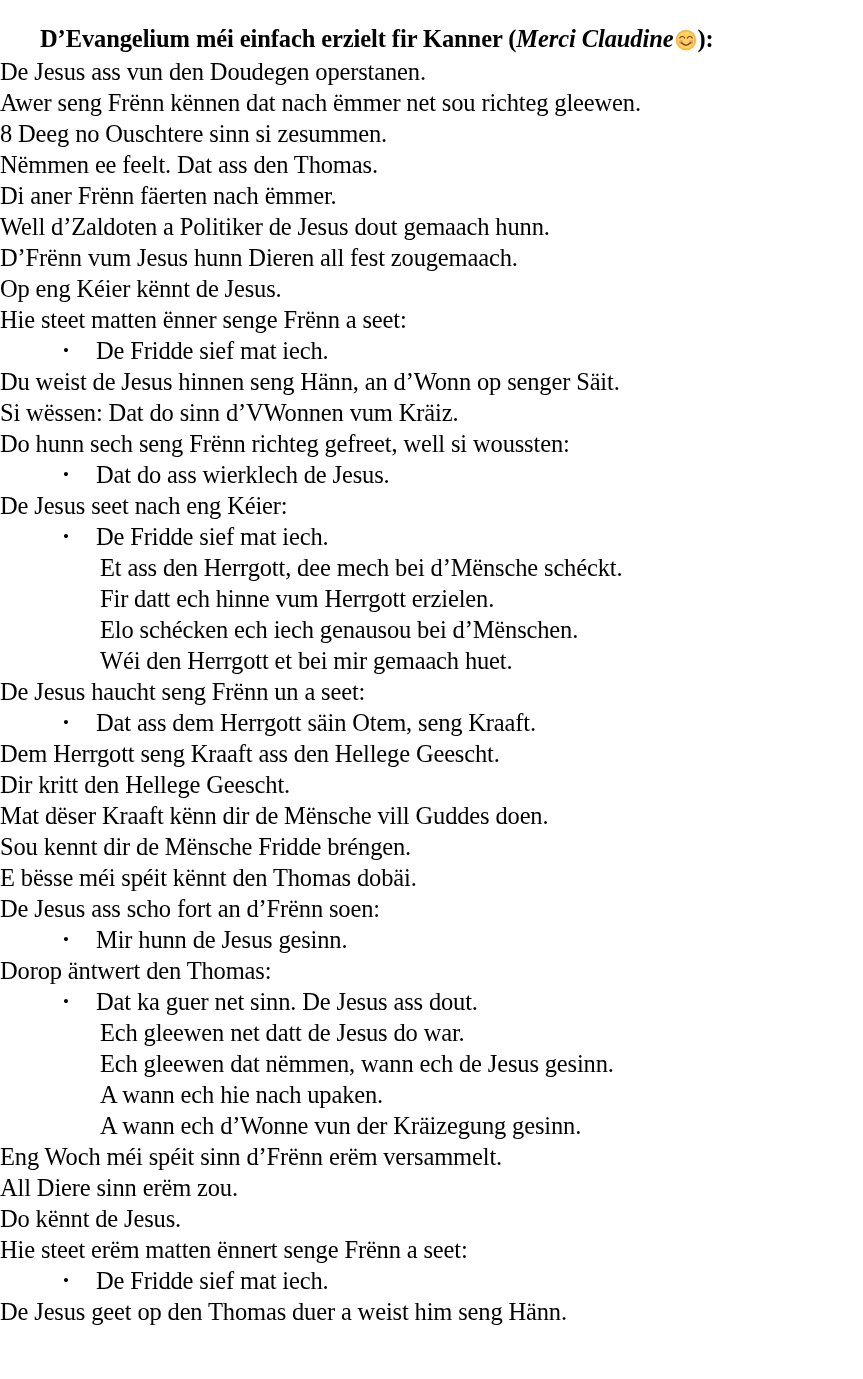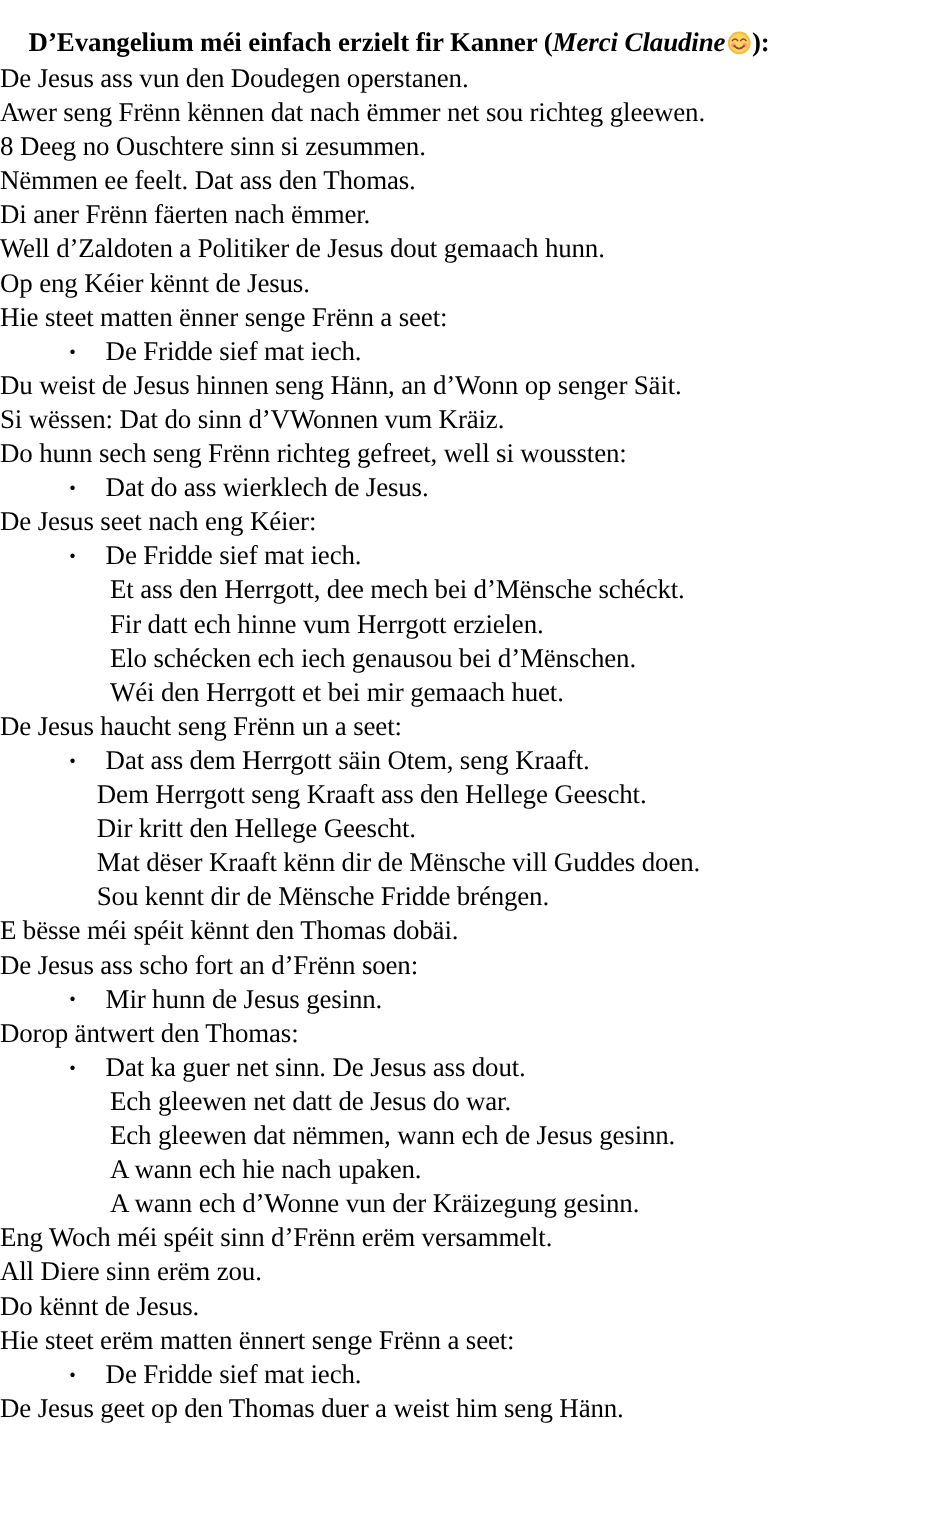--- a/index.html
+++ b/index.html
@@ -21,21 +21,21 @@
     position: relative;
     width: 863px;
     height: 1379px;
     box-sizing: border-box;
     padding: 0;
   }
 
   
   .doc-title {
     position: absolute;
-    left: 26px;
+    left: 40px;
     top: 8px;
     right: 20px;
     font-size: 24.5px;
     font-weight: bold;
     line-height: 30px;
     letter-spacing: -0.1px;
     white-space: nowrap;
   }
   .doc-title .title-italic {
     font-style: italic;
@@ -85,21 +85,21 @@
     line-height: 31px;
     font-size: 17px;
   }
   .line.bullet .bullet-text {
     display: inline-block;
     padding-left: 33px;
   }
 
   
   .line.cont      { padding-left: 100px; }
-  .line.cont-b    { padding-left: 88px; }
+  .line.cont-b    { }
 </style>
 </head>
 <body>
 
 <div class="page">
 
   <h1 class="doc-title">
     <span>D’Evangelium méi einfach erzielt fir Kanner (</span><span class="title-italic">Merci Claudine</span><span class="emoji-wrap"><svg viewBox="0 0 64 64" aria-hidden="true">
         <circle cx="32" cy="32" r="30" fill="#F5BB41"></circle>
         <circle cx="32" cy="32" r="25" fill="#FCD462"></circle>
@@ -111,20 +111,21 @@
       </svg></span><span>):</span>
   </h1>
 
   <div class="body-block">
       <div class="line plain">De Jesus ass vun den Doudegen operstanen.</div>
       <div class="line plain">Awer seng Frënn kënnen dat nach ëmmer net sou richteg gleewen.</div>
       <div class="line plain">8 Deeg no Ouschtere sinn si zesummen.</div>
       <div class="line plain">Nëmmen ee feelt. Dat ass den Thomas.</div>
       <div class="line plain">Di aner Frënn fäerten nach ëmmer.</div>
       <div class="line plain">Well d’Zaldoten a Politiker de Jesus dout gemaach hunn.</div>
+      <div class="line plain">D’Frënn vum Jesus hunn Dieren all fest zougemaach.</div>
       <div class="line plain">Op eng Kéier kënnt de Jesus.</div>
       <div class="line plain">Hie steet matten ënner senge Frënn a seet:</div>
       <div class="line bullet"><span class="bullet-dot">•</span><span class="bullet-text">De Fridde sief mat iech.</span></div>
       <div class="line plain">Du weist de Jesus hinnen seng Hänn, an d’Wonn op senger Säit.</div>
       <div class="line plain">Si wëssen: Dat do sinn d’VWonnen vum Kräiz.</div>
       <div class="line plain">Do hunn sech seng Frënn richteg gefreet, well si woussten:</div>
       <div class="line bullet"><span class="bullet-dot">•</span><span class="bullet-text">Dat do ass wierklech de Jesus.</span></div>
       <div class="line plain">De Jesus seet nach eng Kéier:</div>
       <div class="line bullet"><span class="bullet-dot">•</span><span class="bullet-text">De Fridde sief mat iech.</span></div>
       <div class="line cont">Et ass den Herrgott, dee mech bei d’Mënsche schéckt.</div>

